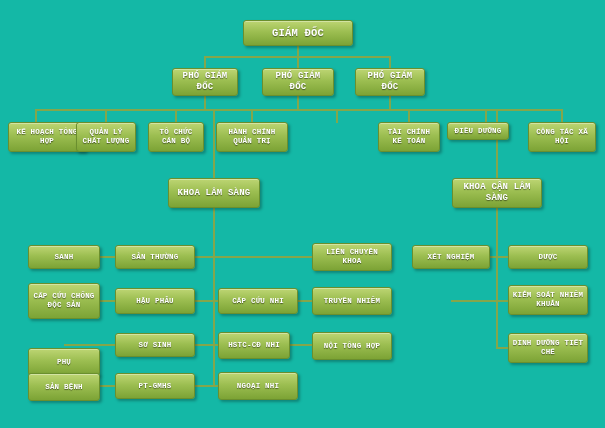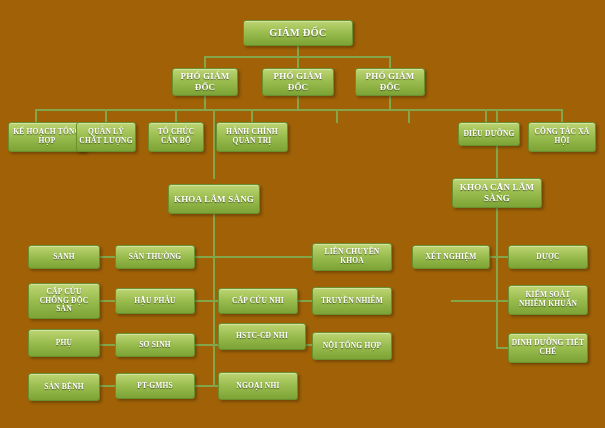--- a/index.html
+++ b/index.html
@@ -1,20 +1,20 @@
 <!DOCTYPE html>
 <html style="--box-top: #bdd573; --box-mid: #9cbe51; --box-bottom: #7ca335; --box-border: #6a8f2e; --line: #84a64b; --text: #ffffff;"><head>
 <meta charset="utf-8">
 <style>
   html,body{margin:0;padding:0;background:#ffffff;}
   #canvas{
     position:relative;
     width:605px;height:428px;
-    background:#a16207;
-    font-family:Liberation Serif, serif;
+    background:#14b8a6;
+    font-family:Liberation Mono, monospace;
     overflow:hidden;
   }
   .node{
     position:absolute;z-index:2;
     display:flex;align-items:center;justify-content:center;
     text-align:center;
     background:linear-gradient(180deg, var(--box-top,#bdd573) 0%, var(--box-mid,#9cbe51) 45%, var(--box-bottom,#7ca335) 100%);
     border:1px solid var(--box-border,#6a8f2e);
     border-radius:3px;
     color:var(--text,#ffffff);
@@ -72,38 +72,39 @@
   <div class="node lv1" style="left:243px;top:20px;width:110px;height:26px">GIÁM ĐỐC</div>
 
   <div class="node lv2" style="left:172px;top:68px;width:66px;height:28px">PHÓ GIÁM ĐỐC</div>
   <div class="node lv2" style="left:262px;top:68px;width:72px;height:28px">PHÓ GIÁM ĐỐC</div>
   <div class="node lv2" style="left:355px;top:68px;width:70px;height:28px">PHÓ GIÁM ĐỐC</div>
 
   <div class="node" style="left:8px;top:122px;width:78px;height:30px">KẾ HOẠCH TỔNG HỢP</div>
   <div class="node" style="left:76px;top:122px;width:60px;height:30px">QUẢN LÝ CHẤT LƯỢNG</div>
   <div class="node" style="left:148px;top:122px;width:56px;height:30px">TỔ CHỨC CÁN BỘ</div>
   <div class="node" style="left:216px;top:122px;width:72px;height:30px">HÀNH CHÍNH QUẢN TRỊ</div>
-  <div class="node" style="left:458px;top:122px;width:62px;height:24px">ĐIỀU DƯỠNG</div>
+  <div class="node" style="left:378px;top:122px;width:62px;height:30px">TÀI CHÍNH KẾ TOÁN</div>
+  <div class="node" style="left:447px;top:122px;width:62px;height:18px">ĐIỀU DƯỠNG</div>
   <div class="node" style="left:528px;top:122px;width:68px;height:30px">CÔNG TÁC XÃ HỘI</div>
 
-  <div class="node lv4" style="left:168px;top:184px;width:92px;height:30px">KHOA LÂM SÀNG</div>
+  <div class="node lv4" style="left:168px;top:178px;width:92px;height:30px">KHOA LÂM SÀNG</div>
   <div class="node lv4" style="left:452px;top:178px;width:90px;height:30px">KHOA CẬN LÂM SÀNG</div>
 
   <div class="node" style="left:28px;top:245px;width:72px;height:24px">SANH</div>
   <div class="node" style="left:28px;top:283px;width:72px;height:36px">CẤP CỨU CHỐNG ĐỘC SẢN</div>
-  <div class="node" style="left:28px;top:329px;width:72px;height:28px">PHỤ</div>
+  <div class="node" style="left:28px;top:348px;width:72px;height:28px">PHỤ</div>
   <div class="node" style="left:28px;top:373px;width:72px;height:28px">SẢN BỆNH</div>
 
   <div class="node" style="left:115px;top:245px;width:80px;height:24px">SẢN THƯỜNG</div>
   <div class="node" style="left:115px;top:288px;width:80px;height:26px">HẬU PHẪU</div>
   <div class="node" style="left:115px;top:333px;width:80px;height:24px">SƠ SINH</div>
   <div class="node" style="left:115px;top:373px;width:80px;height:26px">PT-GMHS</div>
 
   <div class="node" style="left:218px;top:288px;width:80px;height:26px">CẤP CỨU NHI</div>
-  <div class="node" style="left:218px;top:323px;width:88px;height:27px">HSTC-CĐ NHI</div>
+  <div class="node" style="left:218px;top:332px;width:72px;height:27px">HSTC-CĐ NHI</div>
   <div class="node" style="left:218px;top:372px;width:80px;height:28px">NGOẠI NHI</div>
 
   <div class="node" style="left:312px;top:243px;width:80px;height:28px">LIÊN CHUYÊN KHOA</div>
   <div class="node" style="left:312px;top:287px;width:80px;height:28px">TRUYỀN NHIỄM</div>
   <div class="node" style="left:312px;top:332px;width:80px;height:28px">NỘI TỔNG HỢP</div>
 
   <div class="node" style="left:412px;top:245px;width:78px;height:24px">XÉT NGHIỆM</div>
 
   <div class="node" style="left:508px;top:245px;width:80px;height:24px">DƯỢC</div>
   <div class="node" style="left:508px;top:285px;width:80px;height:30px">KIỂM SOÁT NHIỄM KHUẨN</div>

